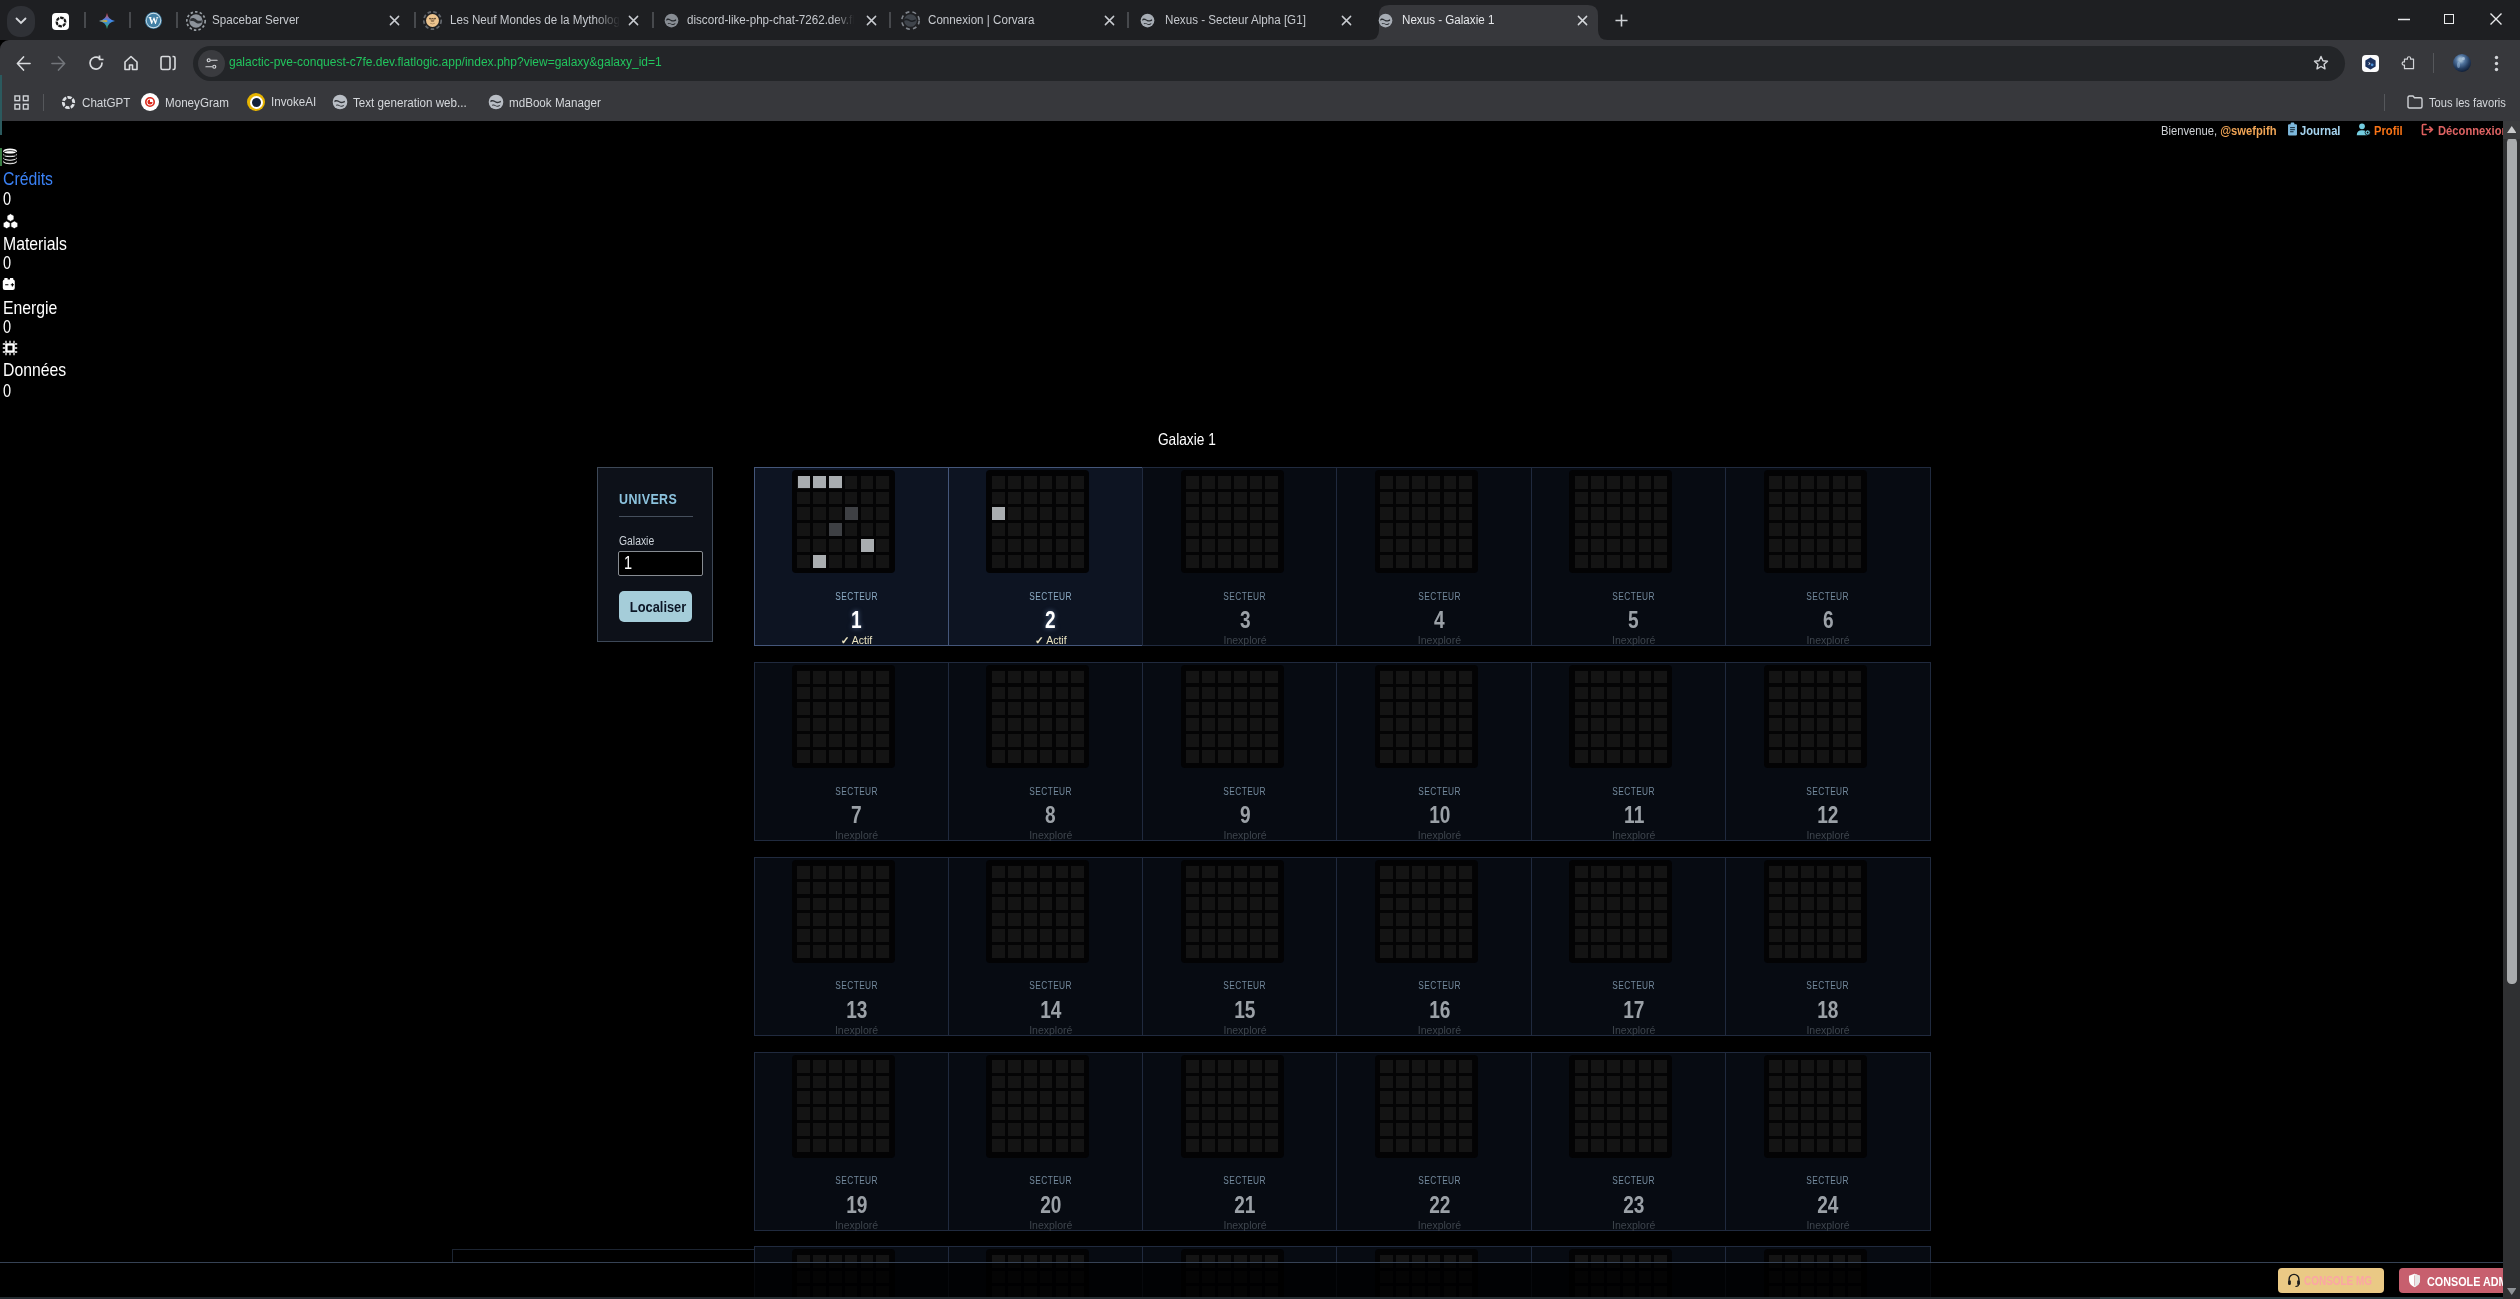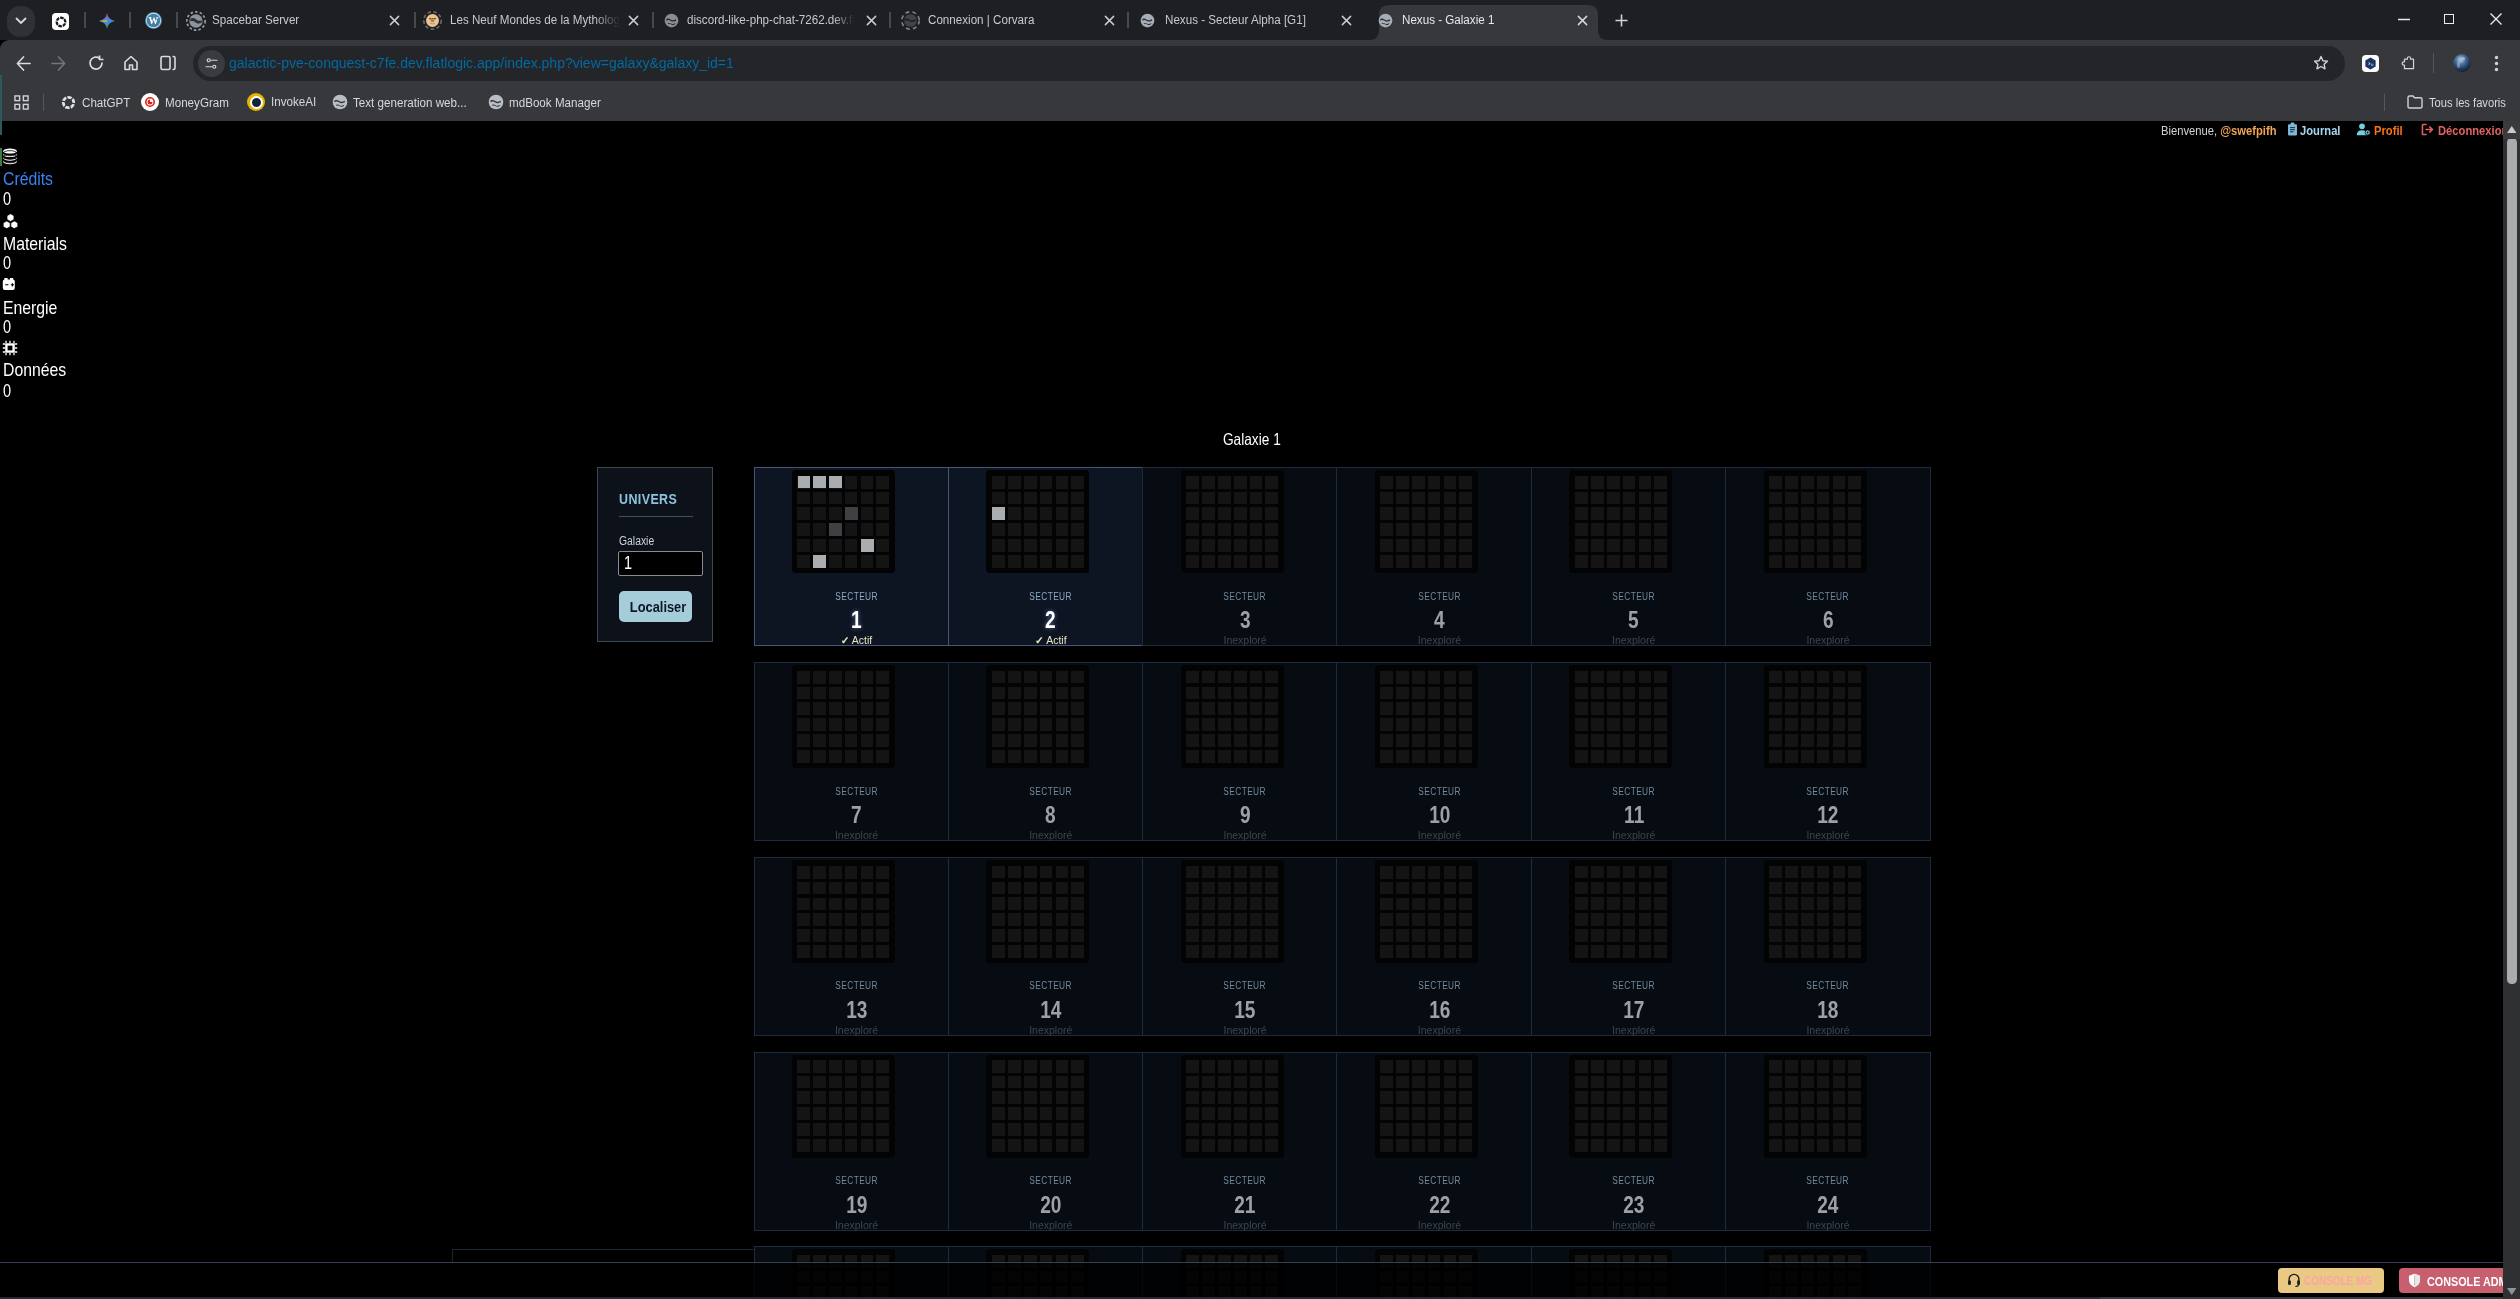--- a/index.html
+++ b/index.html
@@ -186,21 +186,21 @@
   </svg>
 <div class="a" id="urlpill"></div>
 
 <div class="a" style="left:198px;top:50px;width:27px;height:27px;border-radius:14px;background:#3a3b3f;"></div>
 <svg class="a" style="left:205px;top:57px" width="13" height="13" viewBox="0 0 14 14">
     <circle cx="4" cy="3.5" r="1.6" fill="none" stroke="#d2d4d8" stroke-width="1.3"></circle>
     <path d="M6.5 3.5 H13" stroke="#d2d4d8" stroke-width="1.3" stroke-linecap="round"></path>
     <circle cx="10" cy="10.5" r="1.6" fill="none" stroke="#d2d4d8" stroke-width="1.3"></circle>
     <path d="M1 10.5 H7.5" stroke="#d2d4d8" stroke-width="1.3" stroke-linecap="round"></path>
   </svg>
-<span class="a" style="left:229px;top:55px;font-size:14px;color:#0369a1;white-space:nowrap">galactic-pve-conquest-c7fe.dev.flatlogic.app/index.php?view=galaxy&amp;galaxy_id=1</span>
+<span class="a" style="left:229px;top:55px;font-size:12px;color:#22c55e;white-space:nowrap">galactic-pve-conquest-c7fe.dev.flatlogic.app/index.php?view=galaxy&amp;galaxy_id=1</span>
 
 <svg class="a" style="left:2313px;top:55px" width="16" height="16" viewBox="0 0 16 16">
     <path d="M8 1.5 L9.9 5.7 14.5 6.2 11.1 9.3 12 13.8 8 11.5 4 13.8 4.9 9.3 1.5 6.2 6.1 5.7 Z" fill="none" stroke="#d2d4d8" stroke-width="1.4" stroke-linejoin="round"></path>
   </svg>
 
 <div class="a" style="left:2362px;top:55px;width:17px;height:17px;background:#fbfbfc;border-radius:4px;"></div>
 <svg class="a" style="left:2364px;top:57px" width="13" height="13" viewBox="0 0 24 24">
     <path fill="#1d3461" d="M12 1 L21.5 6.5 V17.5 L12 23 L2.5 17.5 V6.5 Z"></path>
     <path fill="#fff" d="M8.5 9 L12 12 L8.5 15 V13.4 L10.2 12 L8.5 10.6 Z"></path>
     <circle cx="15" cy="14.5" r="2.6" fill="#4a90d9"></circle>
@@ -330,21 +330,21 @@
 <svg class="a" style="left:2px;top:340px" width="16" height="16" viewBox="0 0 20 20">
     <g stroke="#fff" stroke-width="1.6">
       <path d="M5 1 V4 M10 1 V4 M15 1 V4 M5 16 V19 M10 16 V19 M15 16 V19 M1 5 H4 M1 10 H4 M1 15 H4 M16 5 H19 M16 10 H19 M16 15 H19"></path>
     </g>
     <rect x="4" y="4" width="12" height="12" rx="1.5" fill="#fff"></rect>
     <rect x="7" y="7" width="6" height="6" fill="#000"></rect>
   </svg>
 <span class="a" style="left:3px;top:358.5px;font-size:19px;color:#fff"><span class="sx">Données</span></span>
 <span class="a" style="left:3px;top:381.3px;font-size:17.5px;color:#fff"><span class="sx">0</span></span>
 
-<span class="a" style="left:1152px;top:430px;width:200px;text-align:center;font-size:16.5px;color:#fff"><span class="sxc">Galaxie 1</span></span>
+<span class="a" style="left:1152px;top:430px;width:200px;text-align:left;font-size:16.5px;color:#fff"><span class="sxc">Galaxie 1</span></span>
 
 <div class="a" style="left:597px;top:466.6px;width:115.6px;height:175.5px;background:#0d1119;border:1px solid #3d4857"></div>
 <span class="a" style="left:618.5px;top:490px;font-size:15px;font-weight:bold;color:#8cc3de;letter-spacing:.5px"><span class="sx">UNIVERS</span></span>
 <div class="a" style="left:618.5px;top:516px;width:74px;height:1px;background:#454f5c"></div>
 <span class="a" style="left:618.5px;top:533.5px;font-size:12.5px;color:#ccd3da"><span class="sx">Galaxie</span></span>
 <div class="a" style="left:618px;top:550.5px;width:85.3px;height:25px;background:#000;border:1.5px solid #878c92;border-radius:2px"></div>
 <span class="a" style="left:624px;top:552.5px;font-size:17.5px;color:#fff"><span class="sx">1</span></span>
 <div class="a" style="left:618.5px;top:591px;width:73.2px;height:30.6px;background:#a5cdd9;border-radius:5px"></div>
 <span class="a" style="left:618.5px;top:598px;width:73.2px;text-align:right;font-size:15.5px;font-weight:bold;color:#0c1625"><span class="sxc">Localiser</span></span>
 <div class="card on" style="left:753.5px;top:467.2px">

